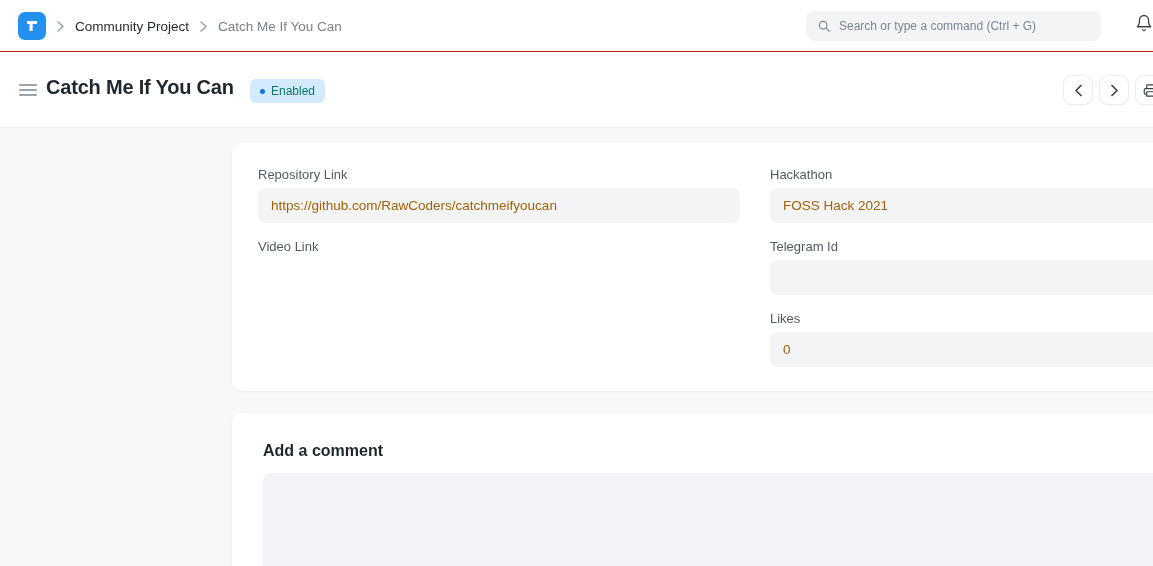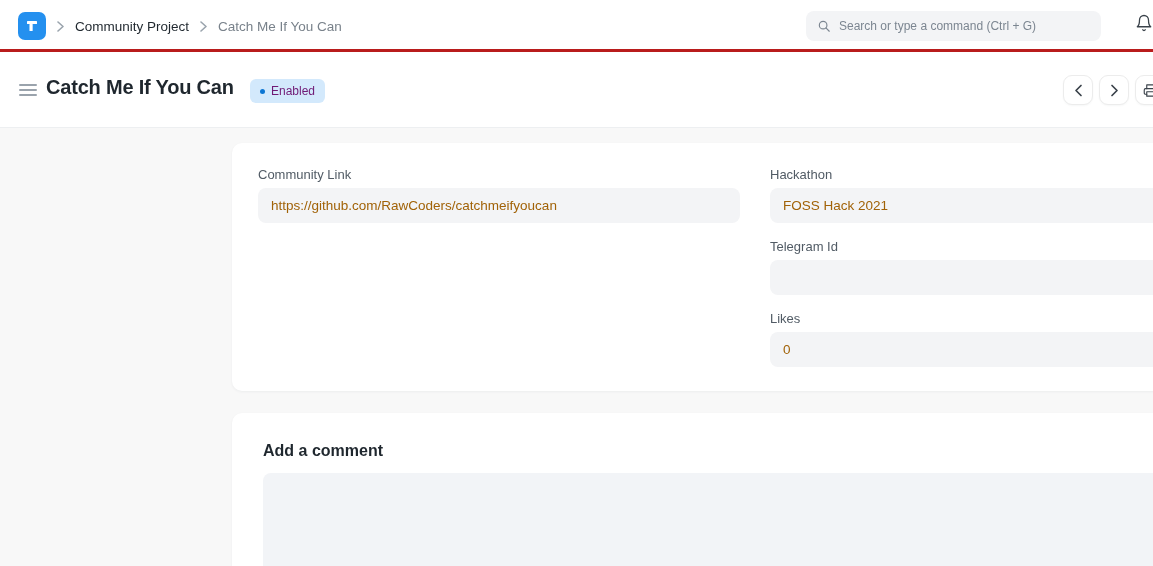--- a/index.html
+++ b/index.html
@@ -2,21 +2,21 @@
 <html><head>
 <meta charset="utf-8">
 <style>
   * { margin:0; padding:0; box-sizing:border-box; }
   html,body { width:1153px; height:566px; overflow:hidden; background:#fff;
     font-family:"Liberation Sans", sans-serif; }
   .stage { position:relative; width:1153px; height:566px; overflow:hidden; }
 
   
   .navbar { position:absolute; top:0; left:0; width:1153px; height:52px;
-    background:#fff; border-bottom:3px solid #b91c1c; z-index:3; }
+    background:#fff; border-bottom:1px solid #b91c1c; z-index:3; }
   .logo { position:absolute; left:18px; top:12px; width:28px; height:28px;
     border-radius:7px; background:#2490ef; display:flex; align-items:center;
     justify-content:center; cursor:pointer; }
   .breadcrumb { position:absolute; left:57px; top:0; height:52px; display:flex;
     align-items:center; gap:11px; font-size:13.5px; }
   .crumb-current { color:#1f272e; cursor:pointer; }
   .crumb-muted { color:#79828b; }
   .crumb-chev { display:flex; align-items:center; }
   .searchbox { position:absolute; left:806px; top:11px; width:295px; height:30px;
     background:#f3f4f6; border-radius:8px; display:flex; align-items:center;
@@ -28,21 +28,21 @@
 
   
   .page-head { position:absolute; top:52px; left:0; width:1153px; height:76px;
     background:#fff; border-bottom:1px solid #edeff1; z-index:2; }
   .hamburger { position:absolute; left:19px; top:32px; width:18px; height:12px;
     display:flex; flex-direction:column; justify-content:space-between; cursor:pointer; }
   .hamburger span { display:block; height:2px; border-radius:2px; background:#9aa3ac; }
   .page-title { position:absolute; left:46px; top:24px; font-size:20px;
     font-weight:700; color:#1f272e; letter-spacing:-0.2px; white-space:nowrap; }
   .status-badge { position:absolute; left:250px; top:27px; height:24px;
-    background:#d3e9fc; color:#701a75; border-radius:6px; font-size:12px;
+    background:#d3e9fc; color:#0f766e; border-radius:6px; font-size:12px;
     font-weight:500; display:flex; align-items:center; padding:0 10px; gap:6px;
     white-space:nowrap; }
   .status-dot { width:5px; height:5px; border-radius:50%; background:#0c76d3; }
   .head-actions { position:absolute; left:1063px; top:23px; display:flex; gap:6px; }
   .icon-btn { width:30px; height:30px; border-radius:9px; background:#fff;
     border:1px solid #ececec; box-shadow:0 1px 2px rgba(25,39,52,.04);
     display:flex; align-items:center; justify-content:center; cursor:pointer;
     flex:0 0 auto; }
 
   
@@ -141,24 +141,25 @@
         </svg>
       </div>
     </div>
   </div>
 
   <div class="content">
 
     <div class="card card-form">
       <div>
         <div class="field">
-          <label class="field-label">Community Link</label>
+          <label class="field-label">Repository Link</label>
           <input class="control" type="text" value="https://github.com/RawCoders/catchmeifyoucan" style="">
         </div>
         <div class="field">
+          <label class="field-label">Video Link</label>
         </div>
       </div>
       <div>
         <div class="field">
           <label class="field-label">Hackathon</label>
           <input class="control" type="text" value="FOSS Hack 2021" style="">
         </div>
         <div class="field">
           <label class="field-label">Telegram Id</label>
           <input class="control" type="text" value="" style="">

